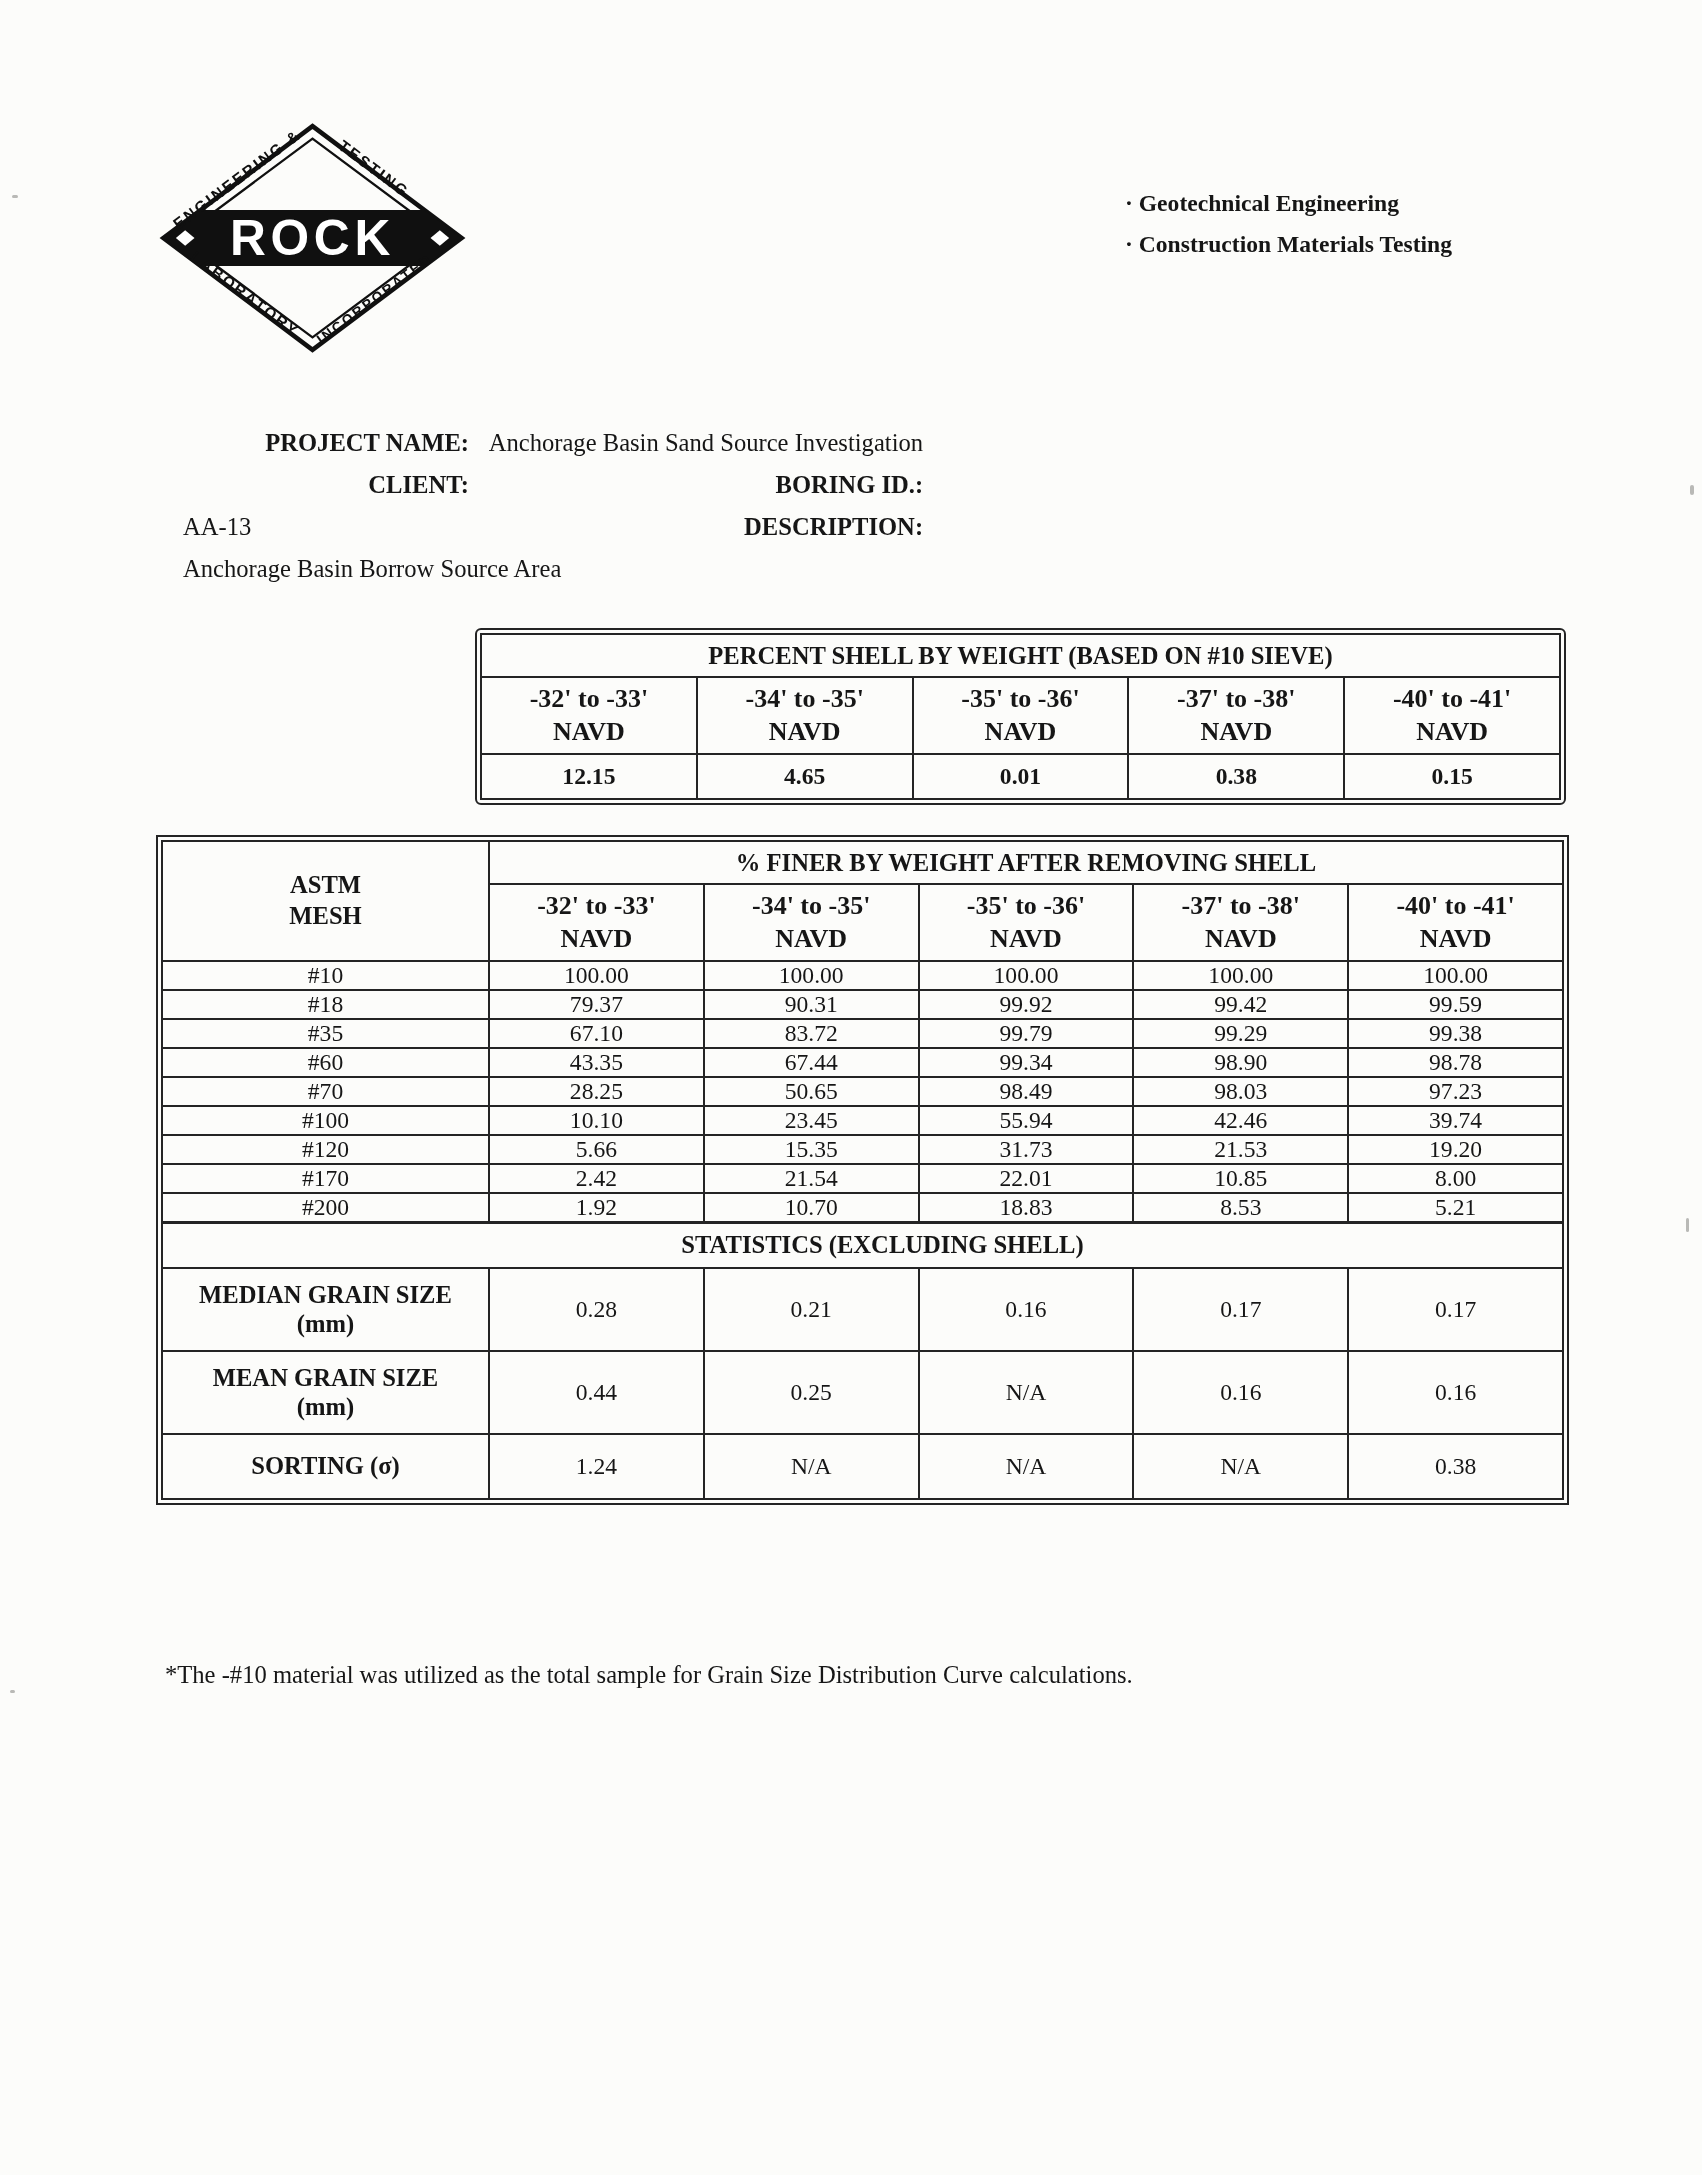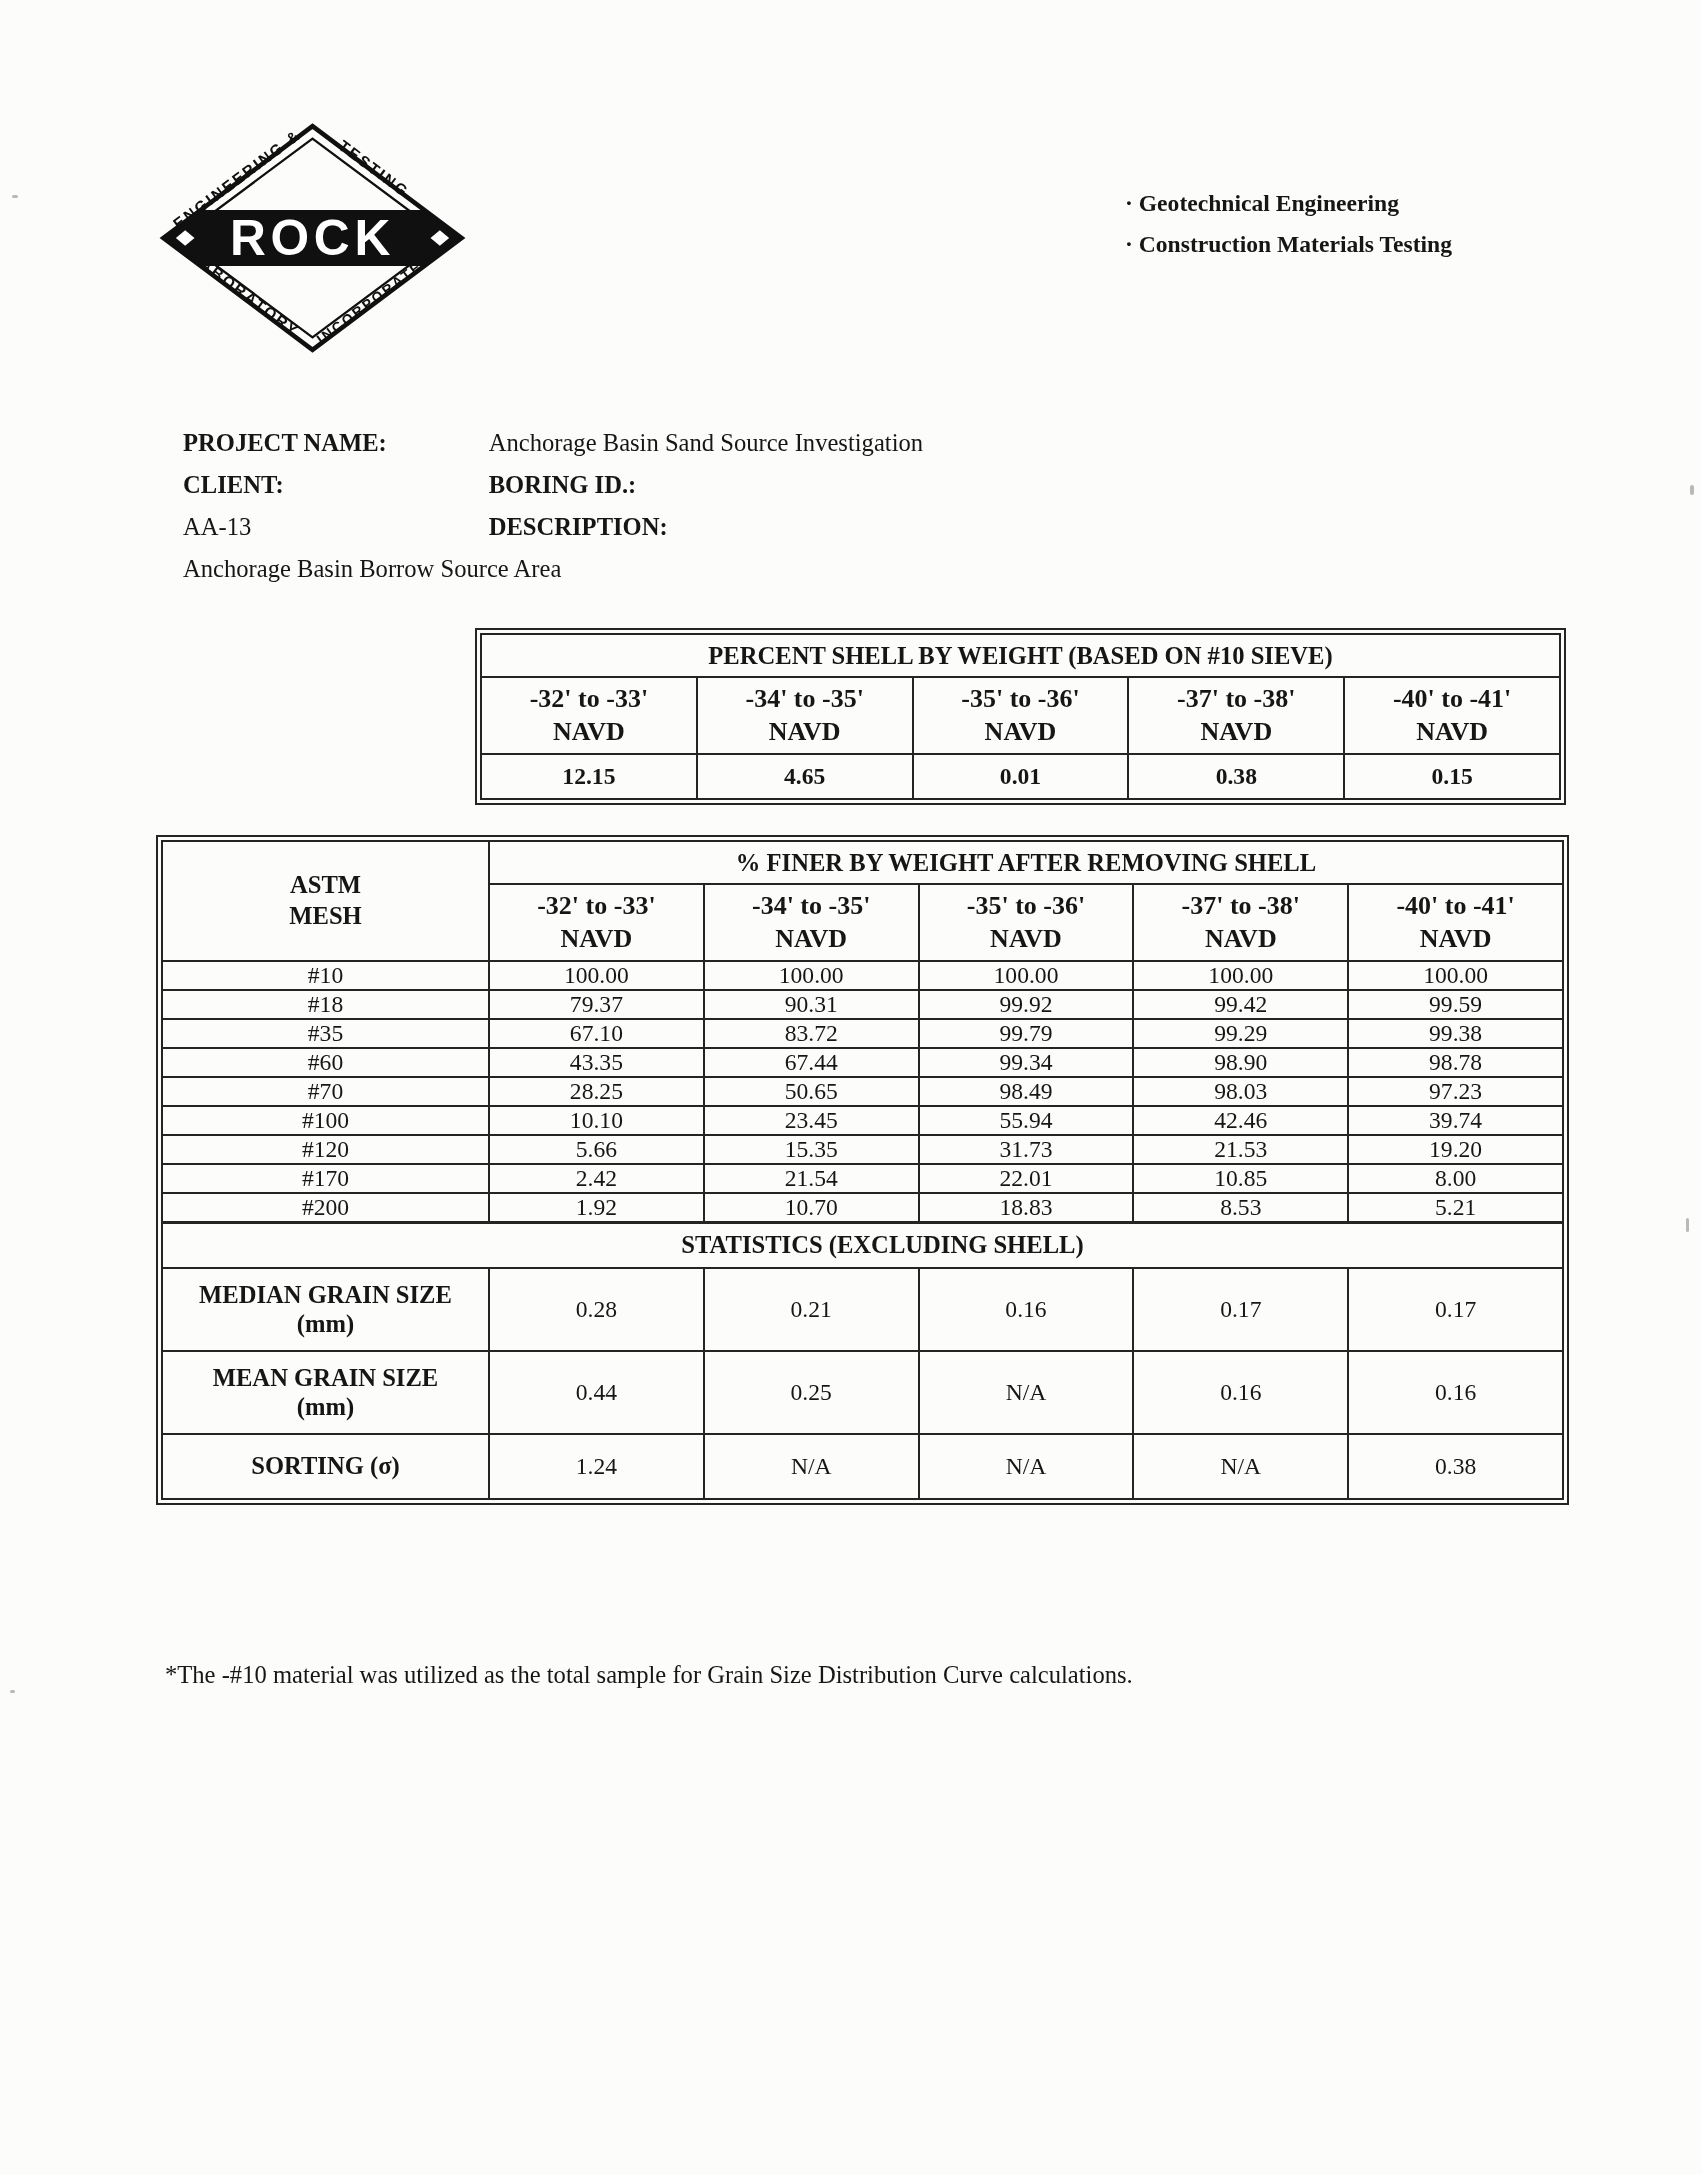--- a/index.html
+++ b/index.html
@@ -21,34 +21,34 @@
 
   
   .services { position:absolute; left:1125px; top:183px; font-weight:bold; font-size:23.6px; line-height:41px; }
 
   
   .info-grid {
     position:absolute; left:183px; top:422px;
     display:grid; grid-template-columns:286px auto; column-gap:19.7px;
     font-size:24.6px; line-height:42px;
   }
-  .info-label { font-weight:bold; white-space:nowrap; }
+  .info-label { font-weight:bold; text-align:right; white-space:nowrap; }
   .info-value { text-align:left; white-space:nowrap; }
 
   
   .tbl-wrap { position:absolute; border:2px solid #242424; padding:3px; }
   .tbl-wrap table { border-collapse:collapse; table-layout:fixed; border:2px solid #242424; }
   .tbl-wrap th, .tbl-wrap td { border:2px solid #242424; text-align:center; vertical-align:middle; }
   .t-title { font-weight:bold; font-size:24.6px; height:43px; }
   .col-head { font-weight:bold; font-size:26px; height:77px; line-height:1.25; }
   .val { font-size:23.6px; }
   .bold { font-weight:bold; }
 
   
-  .shell-wrap { left:475px; top:628px; width:1091px; }
+  .shell-wrap { left:475px; top:628px; width:1091px;border-radius:6px; }
   .shell-wrap table { width:100%; }
   .shell-wrap tbody td { height:45px; }
 
   
   .finer-wrap { left:156px; top:835px; width:1413px; }
   .finer-wrap table { width:100%; }
   .finer-wrap col.mesh-col { width:327px; }
   .mesh-head { font-weight:bold; font-size:24.6px; line-height:1.25;border-radius:12px; }
   #finer-rows td { height:26px;margin-left:48px; }
   #finer-rows .mesh-cell { font-size:23.6px; }

